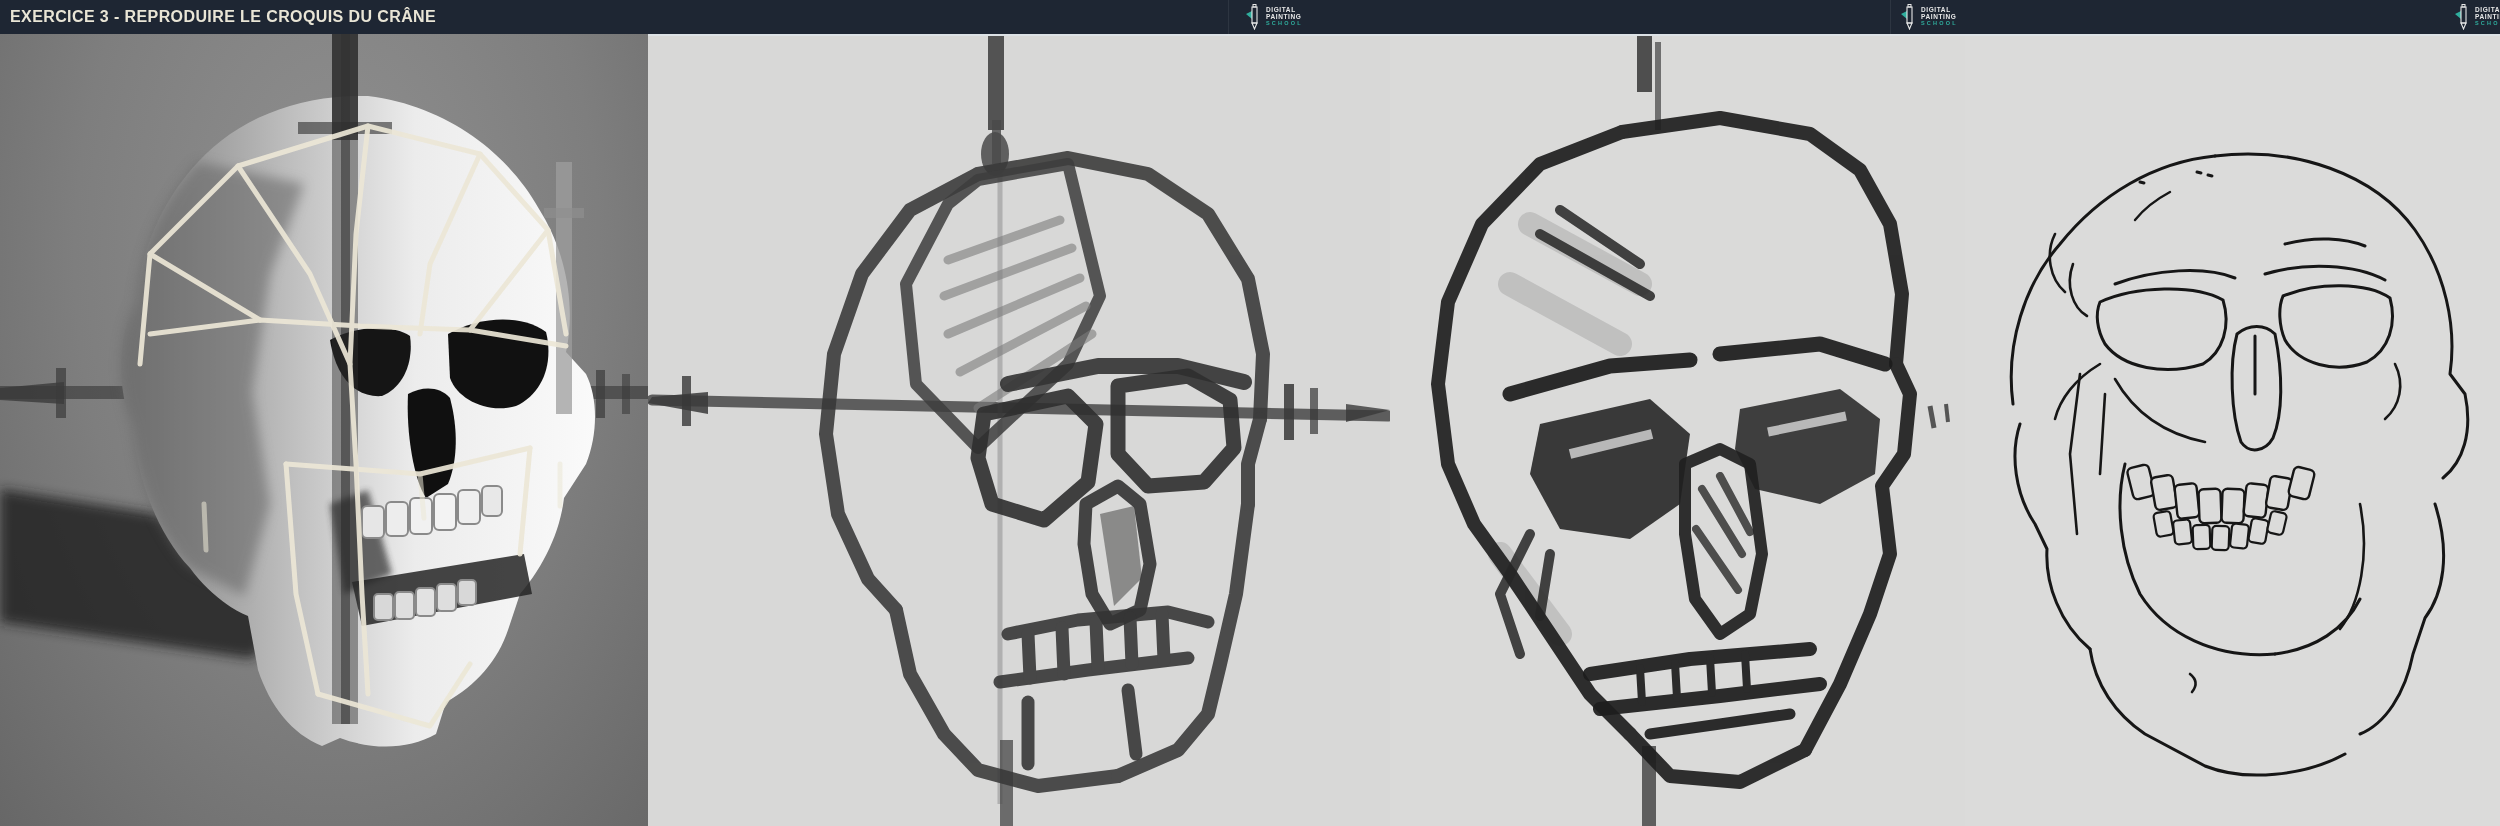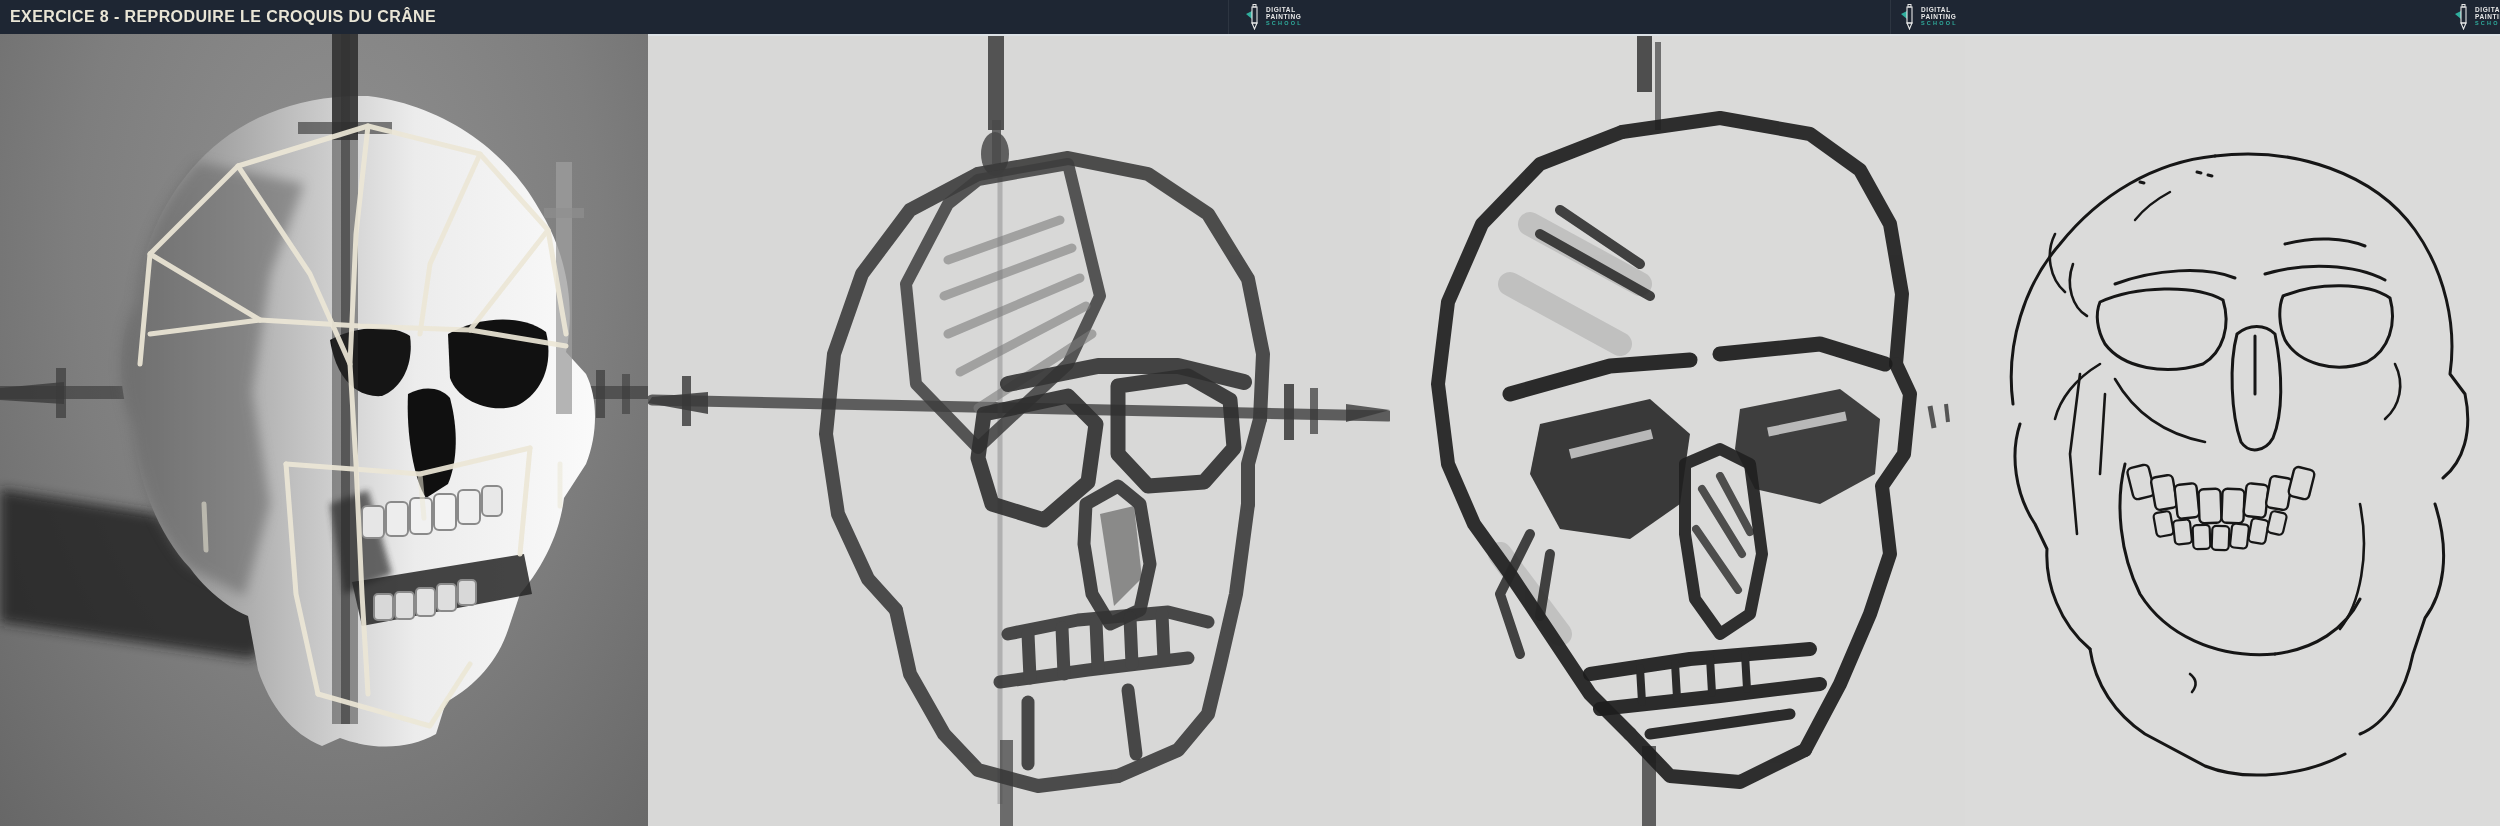--- a/index.html
+++ b/index.html
@@ -32,21 +32,21 @@
   #p3{width:575px;background:#dadad9;}
   #p4{width:535px;background:#dbdbda;}
   .sk{stroke-linecap:round;stroke-linejoin:round;fill:none;}
 </style>
 </head>
 <body>
 
 <div class="stage">
 
   <header class="titlebar">
-    <div class="page-title">EXERCICE 8 - REPRODUIRE LE CROQUIS DU CRÂNE</div>
+    <div class="page-title">EXERCICE 3 - REPRODUIRE LE CROQUIS DU CRÂNE</div>
     <div class="seam" style="left:1228px"></div>
     <div class="seam" style="left:1890px"></div>
 
     <div class="dps-logo" style="left:1245px">
       <svg width="16" height="26" viewBox="0 0 16 26">
         <polygon points="1,10 7,7 7,15" fill="#2fae9e"></polygon>
         <rect x="7" y="3" width="5" height="16" fill="none" stroke="#e8e8e8" stroke-width="1.1"></rect>
         <polygon points="7,19 12,19 9.5,25" fill="none" stroke="#e8e8e8" stroke-width="1.1"></polygon>
         <rect x="8" y="0.5" width="3" height="2.5" fill="none" stroke="#e8e8e8" stroke-width="1"></rect>
       </svg>

